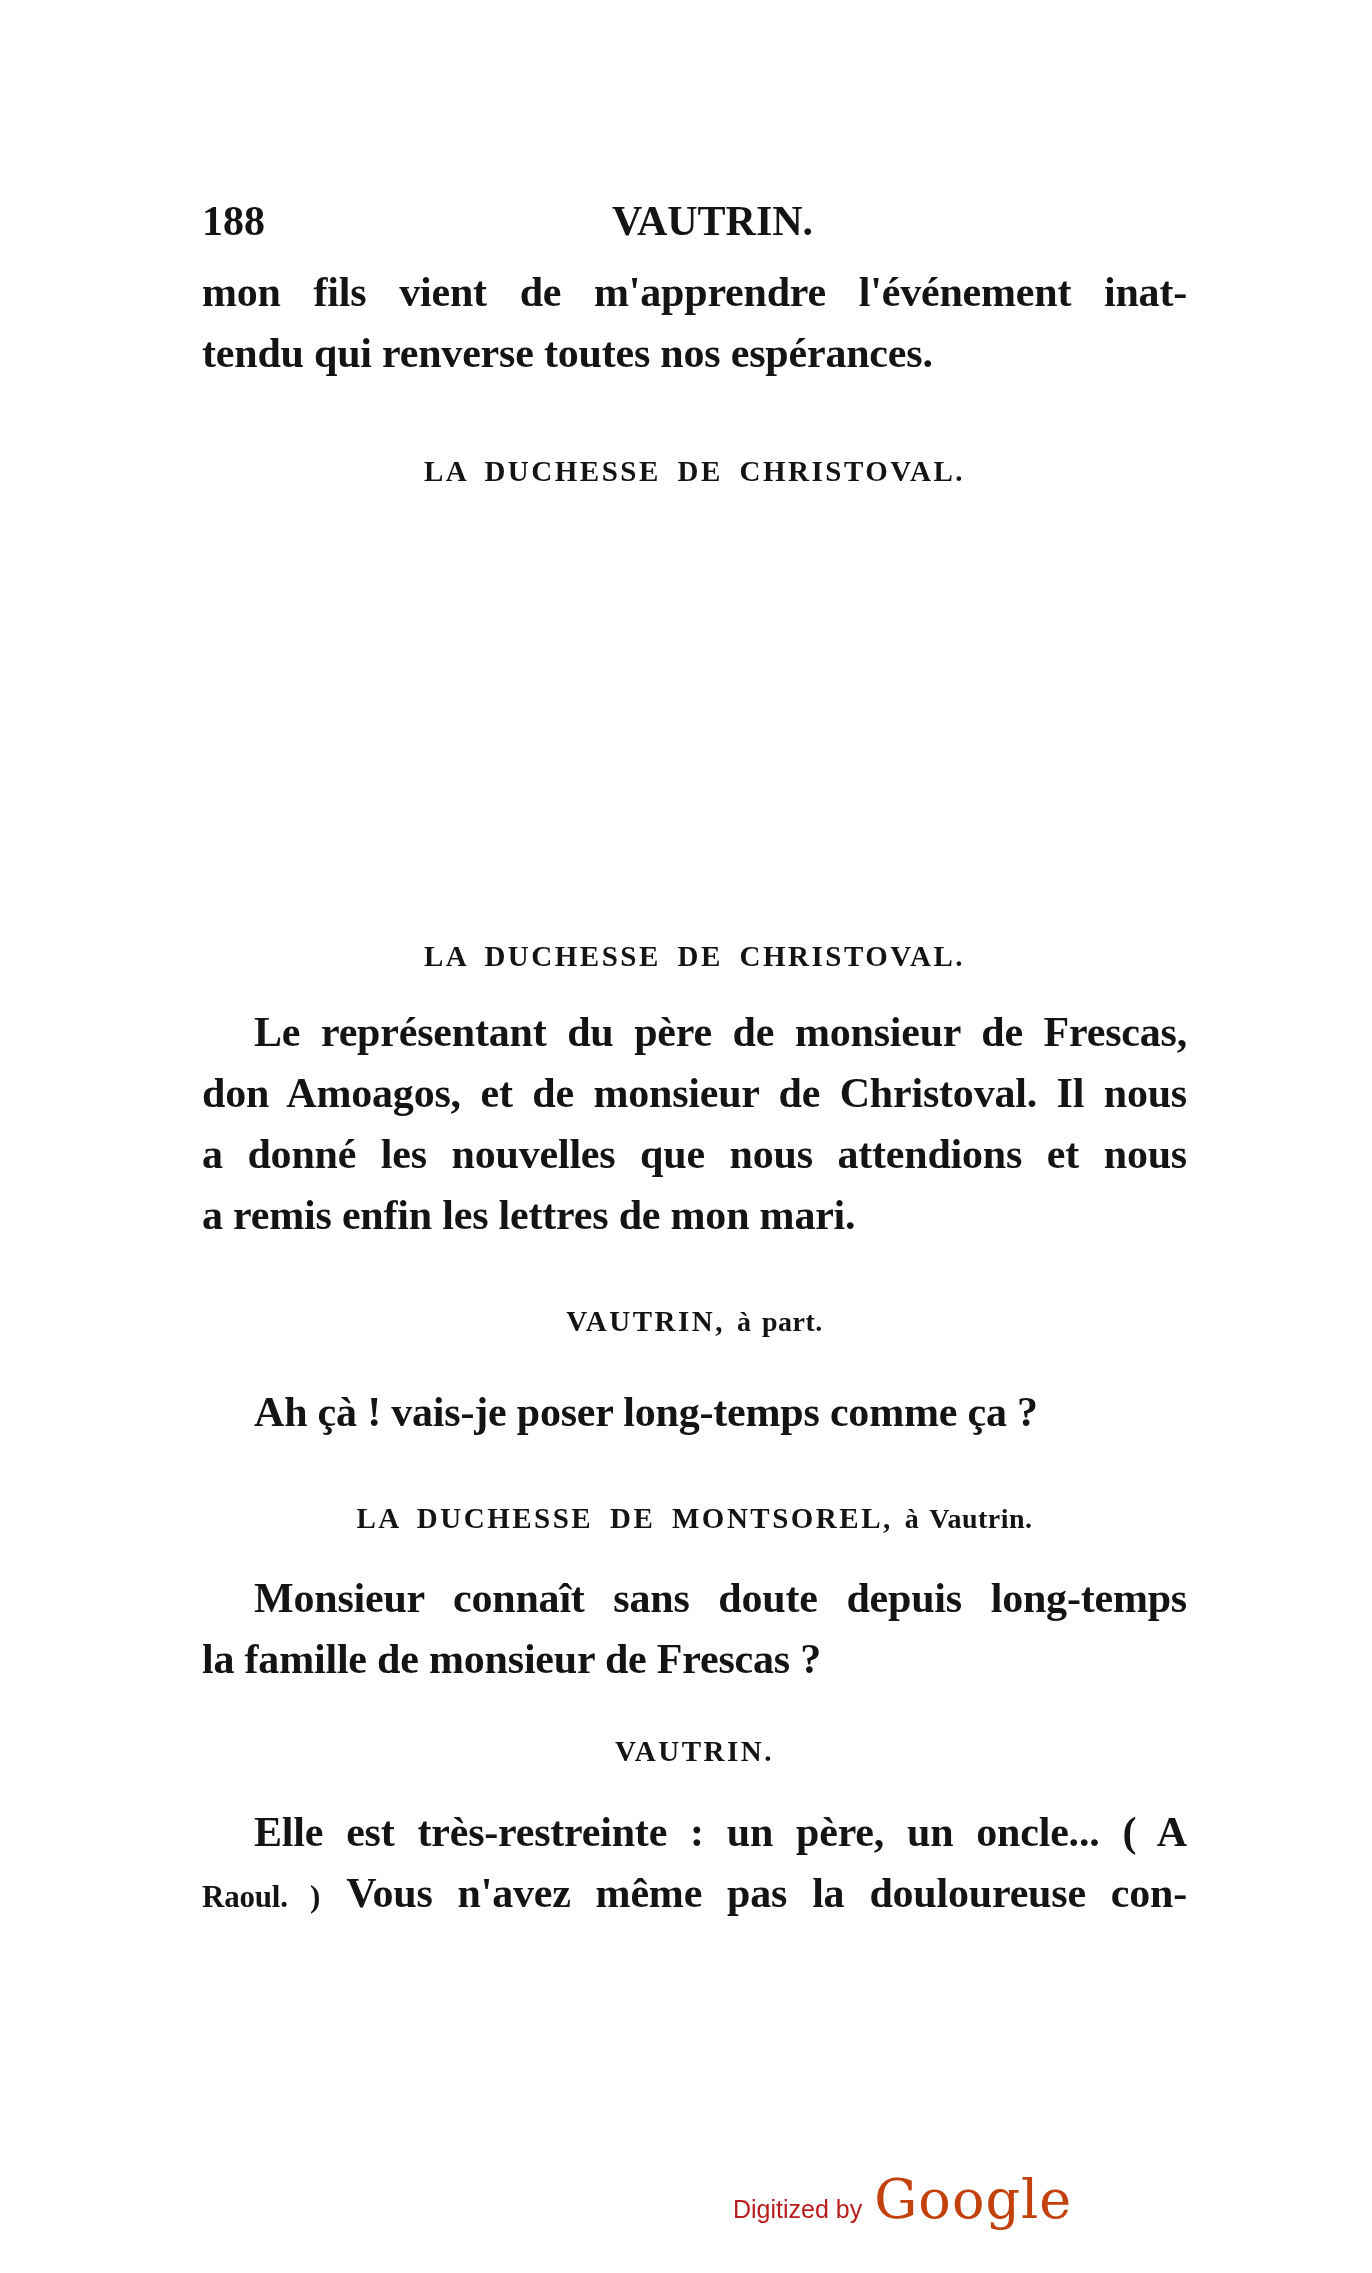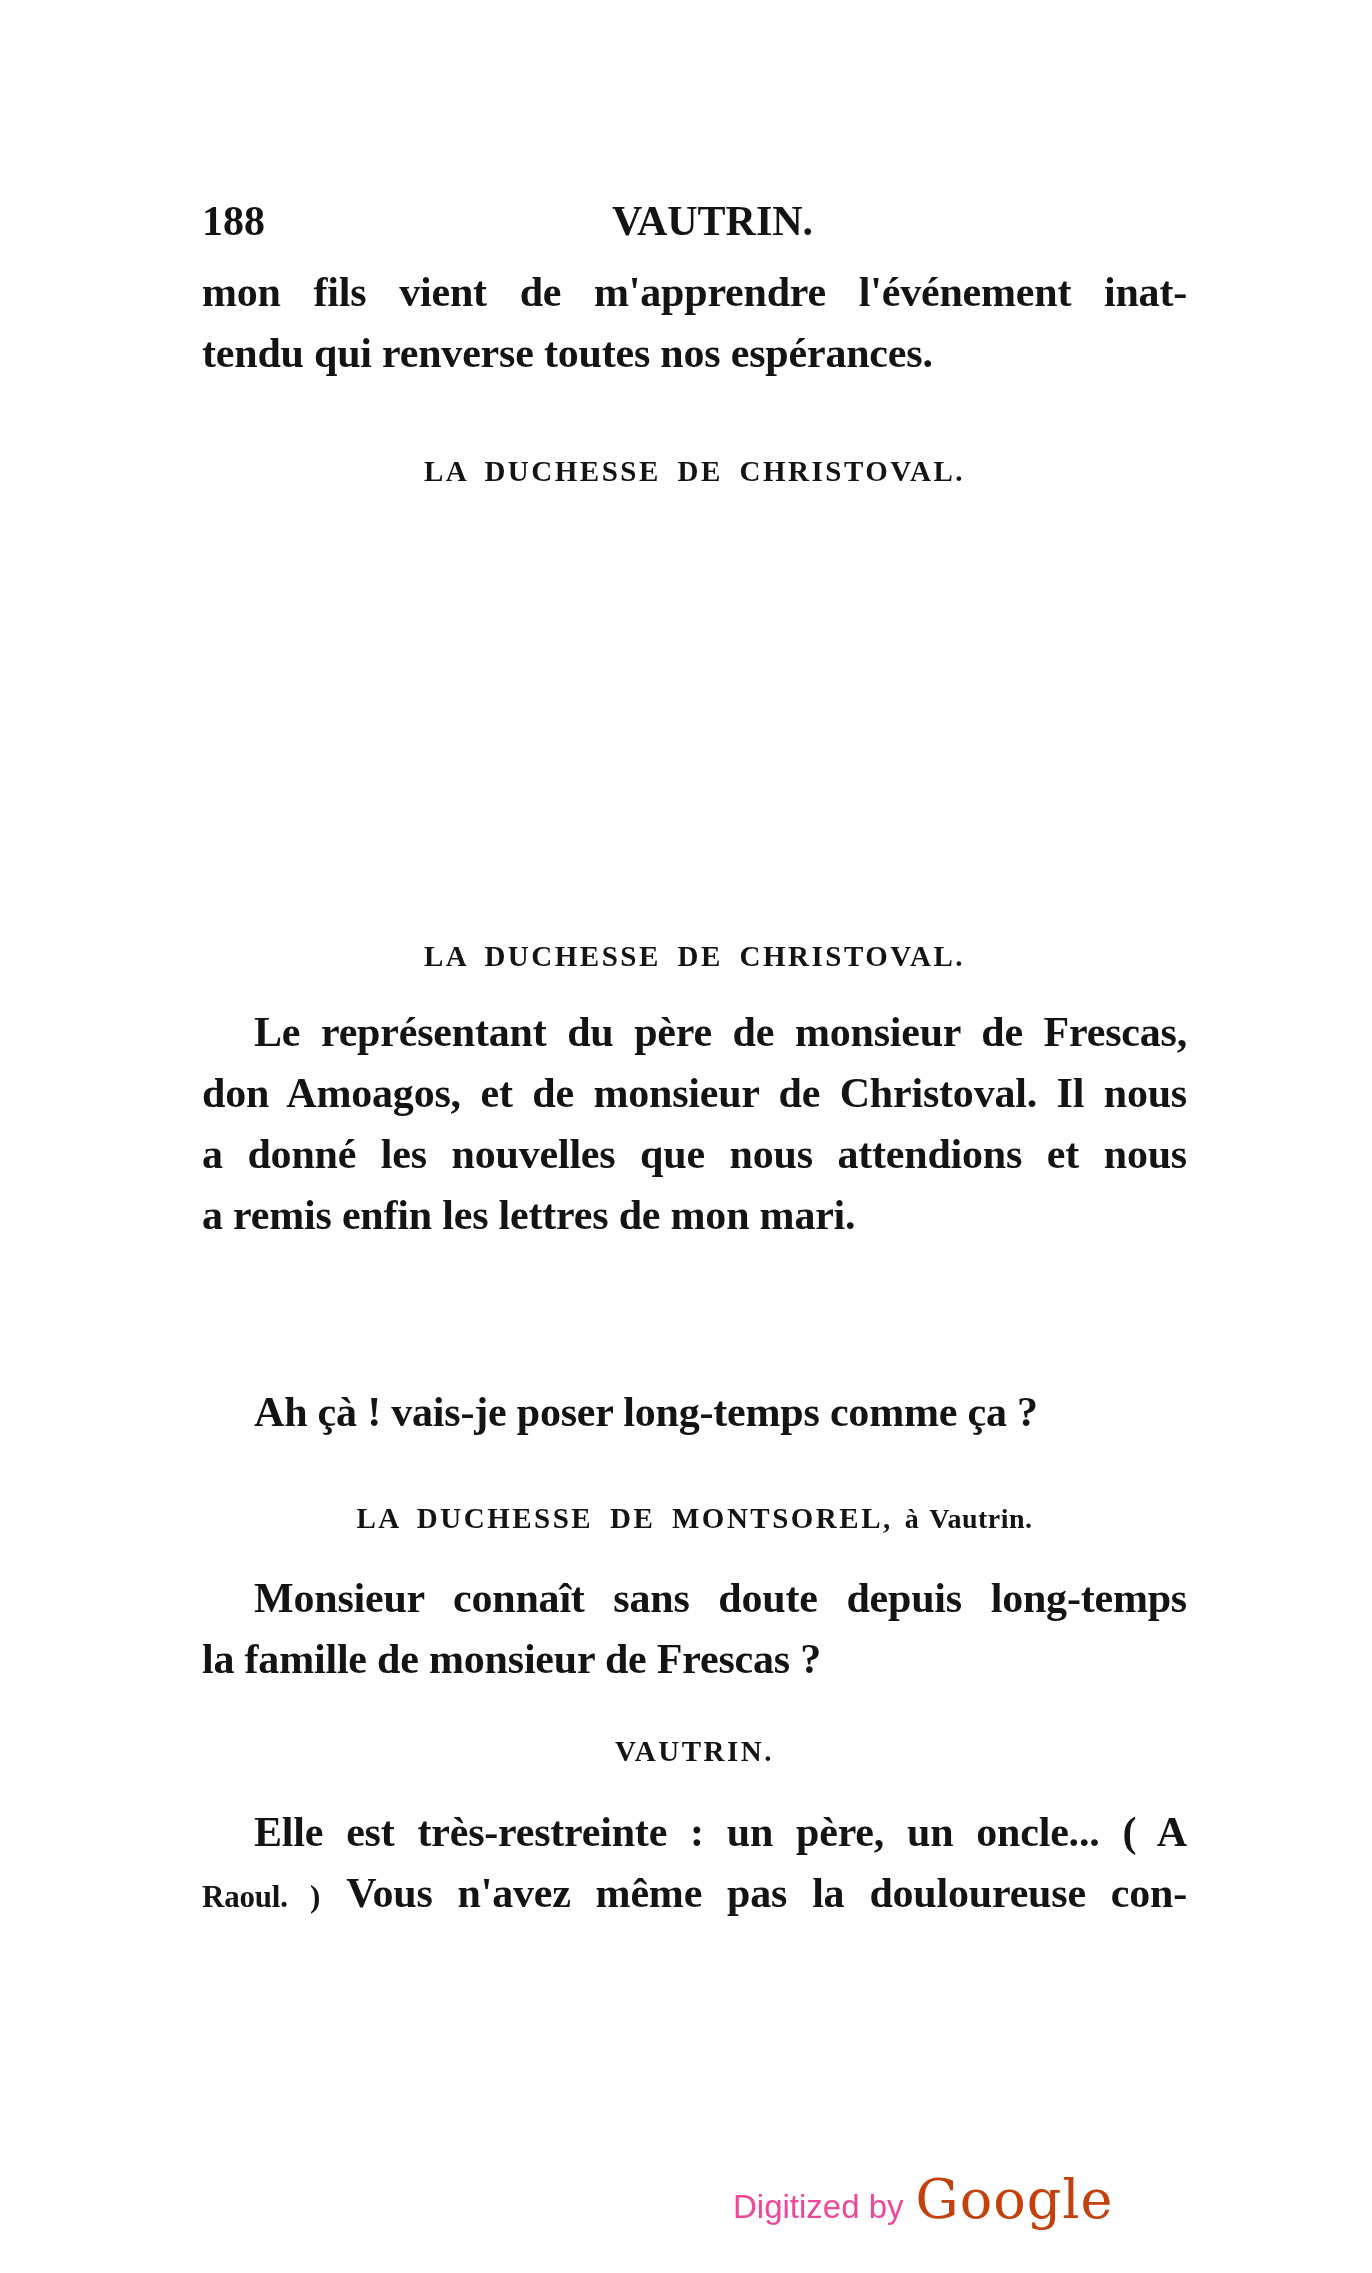--- a/index.html
+++ b/index.html
@@ -50,22 +50,22 @@
     position: absolute;
     top: 2168px;
     left: 733px;
     display: flex;
     align-items: baseline;
     gap: 12px;
   }
   .digitized {
     font-family: "Liberation Sans", sans-serif;
     font-weight: normal;
-    font-size: 33px;
-    color: #ec4899;
+    font-size: 25px;
+    color: #b91c1c;
   }
   .google-wordmark {
     font-family: "DejaVu Serif", serif;
     font-weight: normal;
     font-size: 54px;
     color: #c2410c;
     letter-spacing: 1px;
   }
 </style>
 </head>
@@ -89,20 +89,23 @@
   <div class="speaker-line" style="top:936px;">
     <span>LA DUCHESSE DE CHRISTOVAL.</span><span class="dir"></span>
   </div>
   <div class="col" style="top:1002px;">
     <div class="line just indent">Le représentant du père de monsieur de Frescas,</div>
     <div class="line just">don Amoagos, et de monsieur de Christoval. Il nous</div>
     <div class="line just">a donné les nouvelles que nous attendions et nous</div>
     <div class="line">a remis enfin les lettres de mon mari.</div>
   </div>
 
+  <div class="speaker-line" style="top:1301px;">
+    <span>VAUTRIN,</span><span class="dir">à part.</span>
+  </div>
   <div class="col" style="top:1382px;">
     <div class="line indent">Ah çà ! vais-je poser long-temps comme ça ?</div>
   </div>
 
   <div class="speaker-line" style="top:1498px;">
     <span>LA DUCHESSE DE MONTSOREL,</span><span class="dir">à Vautrin.</span>
   </div>
   <div class="col" style="top:1568px;">
     <div class="line just indent">Monsieur connaît sans doute depuis long-temps</div>
     <div class="line">la famille de monsieur de Frescas ?</div>

